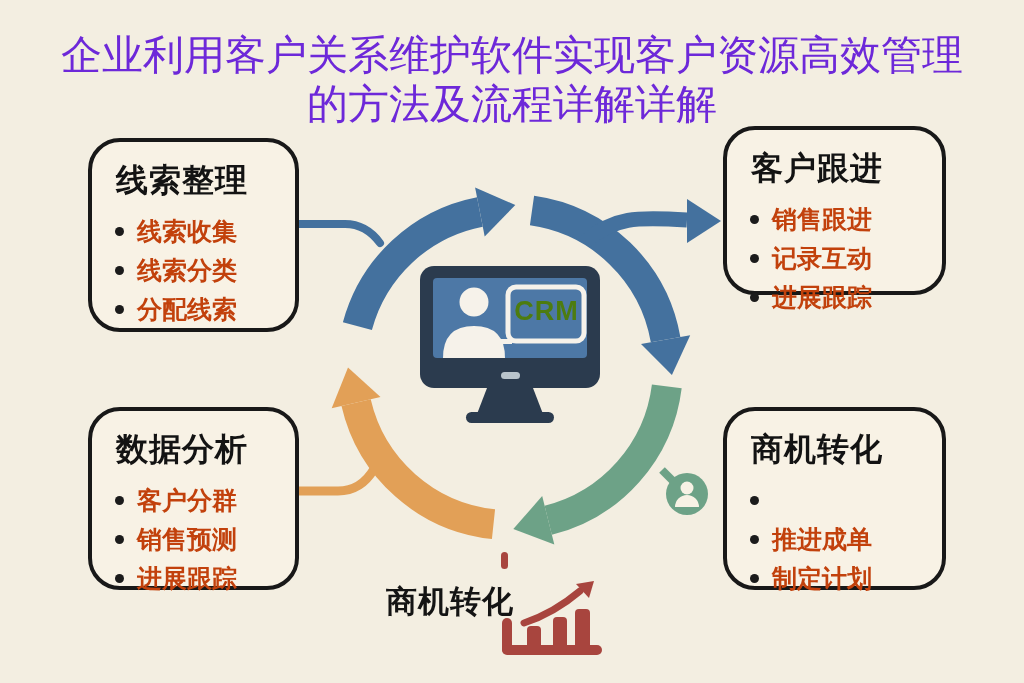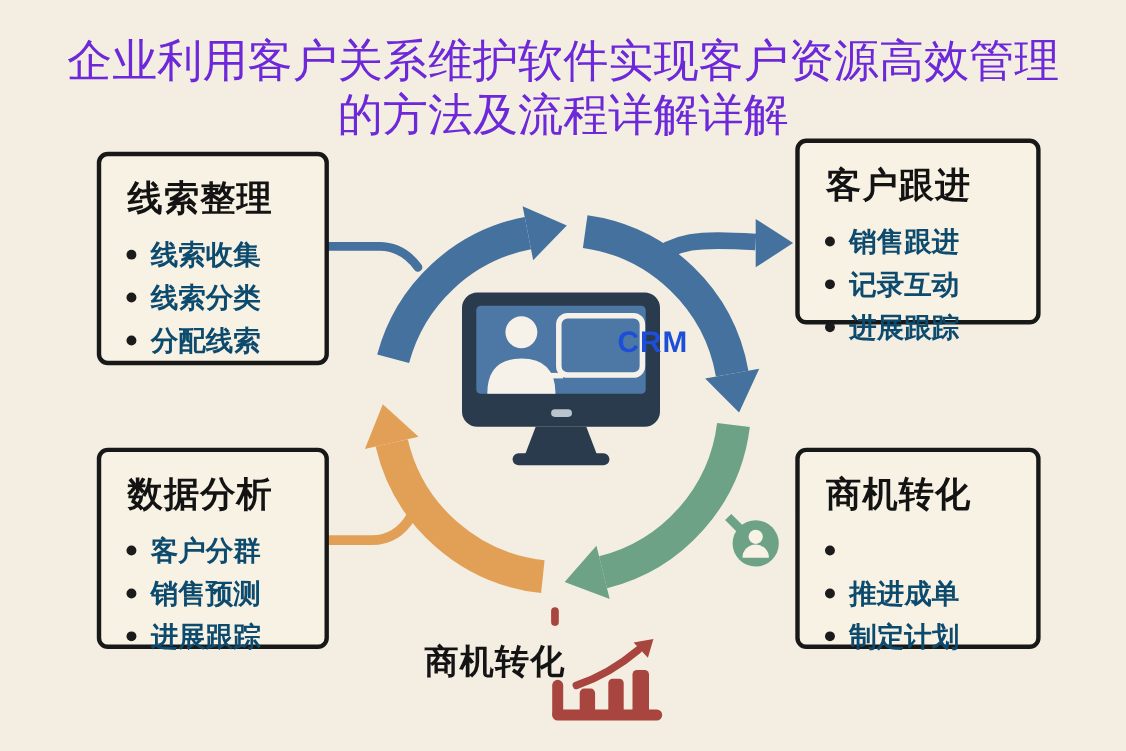--- a/index.html
+++ b/index.html
@@ -9,48 +9,48 @@
     font-family:"DejaVu Sans","Liberation Sans",sans-serif;
   }
   .page-title {
     position:absolute; top:19px; left:0; width:100%;
     text-align:center; font-size:41px; font-weight:400;
     line-height:49px; color:#6d28d9; letter-spacing:0;margin-top:12px;
   }
   svg.layer { position:absolute; left:0; top:0; }
   .box {
     position:absolute; box-sizing:border-box;
-    background:#f8f2e5; border:4px solid #181818; border-radius:10px;
+    background:#f8f2e5; border:4px solid #181818; border-radius:32px;
     padding:15px 20px;
   }
   .box-leads      { left:88px;  top:138px; width:211px; height:194px; }
   .box-follow     { left:723px; top:126px; width:223px; height:169px; }
   .box-analytics  { left:88px;  top:407px; width:211px; height:183px; }
   .box-conversion { left:723px; top:407px; width:223px; height:183px; }
   .box-title {
     font-size:32px; font-weight:800; color:#131313;
     margin:2px 0 9px 4px; letter-spacing:1px; white-space:nowrap;
   }
   .bullet {
     display:flex; align-items:center; height:39px;
-    font-size:25px; font-weight:600; color:#0c4a6e; white-space:nowrap;
+    font-size:25px; font-weight:600; color:#c2410c; white-space:nowrap;
   }
   .dot {
     width:9px; height:9px; border-radius:50%;
     background:#1b1b1b; margin:0 13px 0 3px; flex:0 0 auto;
   }
   .center-label {
     position:absolute; left:332px; top:427px; width:356px;
     text-align:center; font-size:33px; font-weight:800;
     color:#141414; letter-spacing:1px; white-space:nowrap;
   }
   .crm-text {
     position:absolute; left:508px; top:296px; width:77px;
-    text-align:center; font-size:27px; font-weight:700; color:#1d4ed8;
-    font-family:"Liberation Sans","DejaVu Sans",sans-serif; letter-spacing:1px;margin-left:47px;
+    text-align:center; font-size:27px; font-weight:700; color:#4d7c0f;
+    font-family:"Liberation Sans","DejaVu Sans",sans-serif; letter-spacing:1px;
   }
   .bottom-label {
     position:absolute; left:386px; top:581px;
     font-size:31px; font-weight:800; color:#141414;
     letter-spacing:1px; white-space:nowrap;
   }
 </style>
 </head>
 <body>
 

